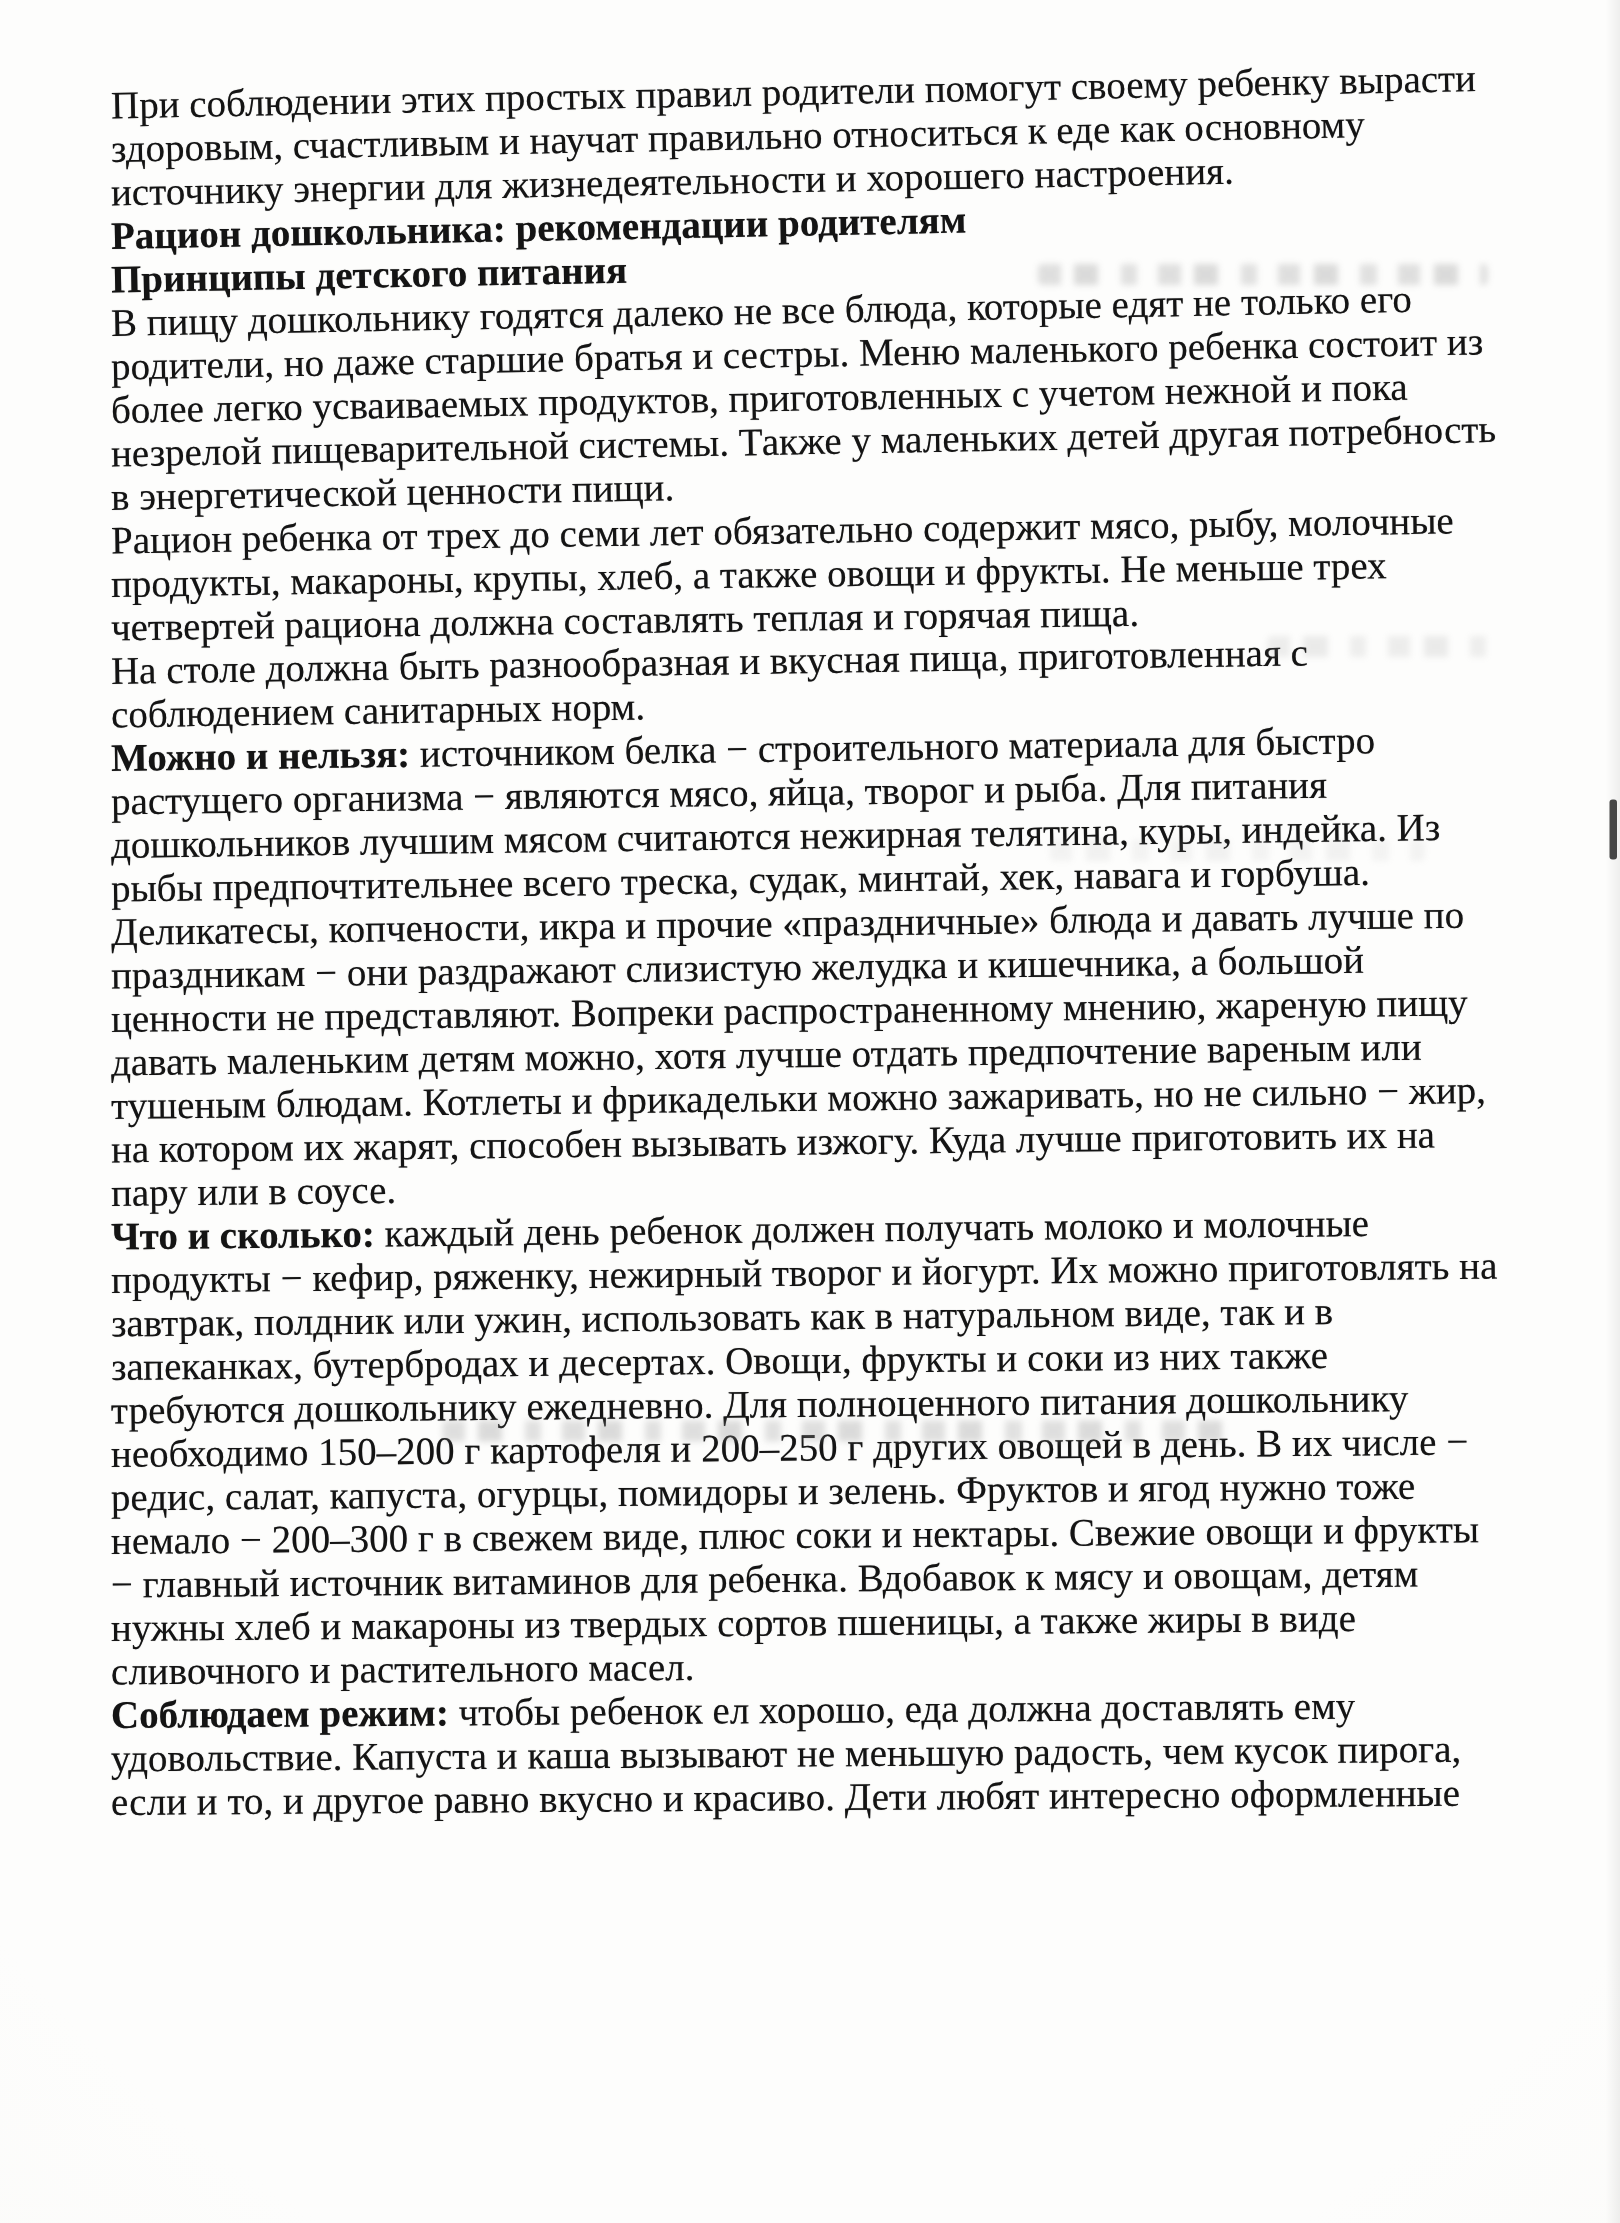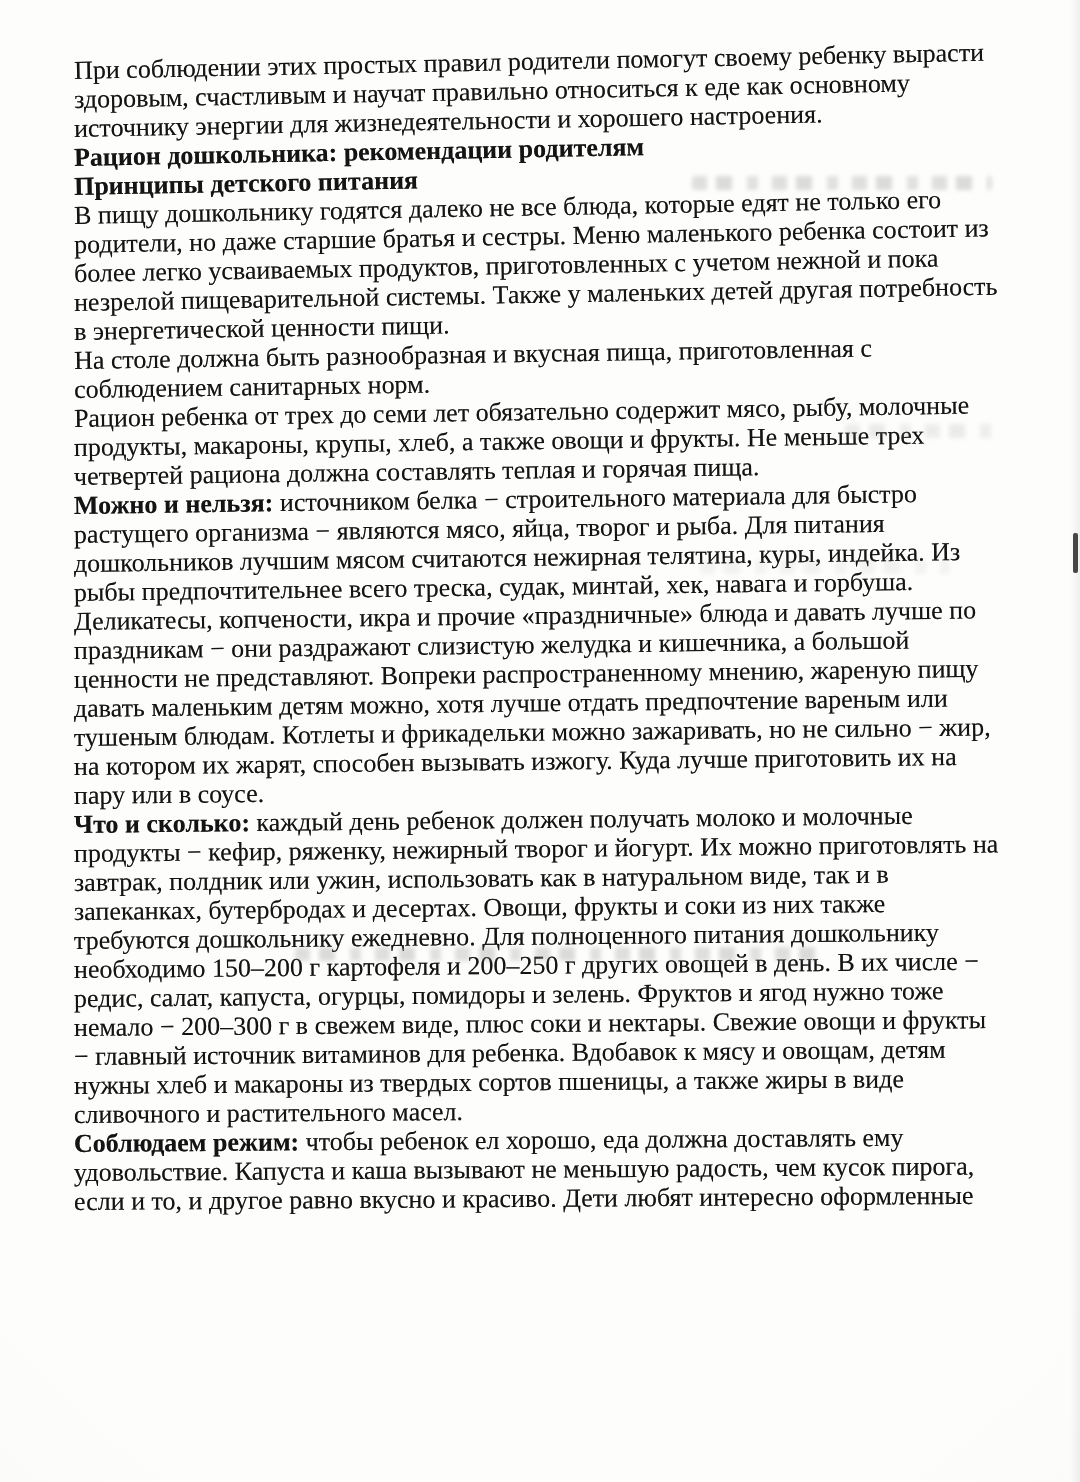--- a/index.html
+++ b/index.html
@@ -85,27 +85,27 @@
         <div class="line" style="transform: rotate(-1.08093deg);">Принципы детского питания</div>
       </div>
       <div class="block paragraph">
         <div class="line" style="transform: rotate(-1.06366deg);">В пищу дошкольнику годятся далеко не все блюда, которые едят не только его</div>
         <div class="line" style="transform: rotate(-1.0464deg);">родители, но даже старшие братья и сестры. Меню маленького ребенка состоит из</div>
         <div class="line" style="transform: rotate(-1.02913deg);">более легко усваиваемых продуктов, приготовленных с учетом нежной и пока</div>
         <div class="line" style="transform: rotate(-1.01186deg);">незрелой пищеварительной системы. Также у маленьких детей другая потребность</div>
         <div class="line" style="transform: rotate(-0.994595deg);">в энергетической ценности пищи.</div>
       </div>
       <div class="block paragraph">
-        <div class="line" style="transform: rotate(-0.890992deg);">На столе должна быть разнообразная и вкусная пища, приготовленная с</div>
-        <div class="line" style="transform: rotate(-0.873725deg);">соблюдением санитарных норм.</div>
-      </div>
-      <div class="block paragraph">
         <div class="line" style="transform: rotate(-0.856458deg);">Рацион ребенка от трех до семи лет обязательно содержит мясо, рыбу, молочные</div>
         <div class="line" style="transform: rotate(-0.839191deg);">продукты, макароны, крупы, хлеб, а также овощи и фрукты. Не меньше трех</div>
         <div class="line" style="transform: rotate(-0.821924deg);">четвертей рациона должна составлять теплая и горячая пища.</div>
+      </div>
+      <div class="block paragraph">
+        <div class="line" style="transform: rotate(-0.890992deg);">На столе должна быть разнообразная и вкусная пища, приготовленная с</div>
+        <div class="line" style="transform: rotate(-0.873725deg);">соблюдением санитарных норм.</div>
       </div>
       <div class="block paragraph">
         <div class="line" style="transform: rotate(-0.804656deg);"><b>Можно и нельзя:</b><span> источником белка − строительного материала для быстро</span></div>
         <div class="line" style="transform: rotate(-0.787389deg);">растущего организма − являются мясо, яйца, творог и рыба. Для питания</div>
         <div class="line" style="transform: rotate(-0.770122deg);">дошкольников лучшим мясом считаются нежирная телятина, куры, индейка. Из</div>
         <div class="line" style="transform: rotate(-0.752855deg);">рыбы предпочтительнее всего треска, судак, минтай, хек, навага и горбуша.</div>
         <div class="line" style="transform: rotate(-0.735588deg);">Деликатесы, копчености, икра и прочие «праздничные» блюда и давать лучше по</div>
         <div class="line" style="transform: rotate(-0.718321deg);">праздникам − они раздражают слизистую желудка и кишечника, а большой</div>
         <div class="line" style="transform: rotate(-0.701053deg);">ценности не представляют. Вопреки распространенному мнению, жареную пищу</div>
         <div class="line" style="transform: rotate(-0.683786deg);">давать маленьким детям можно, хотя лучше отдать предпочтение вареным или</div>

